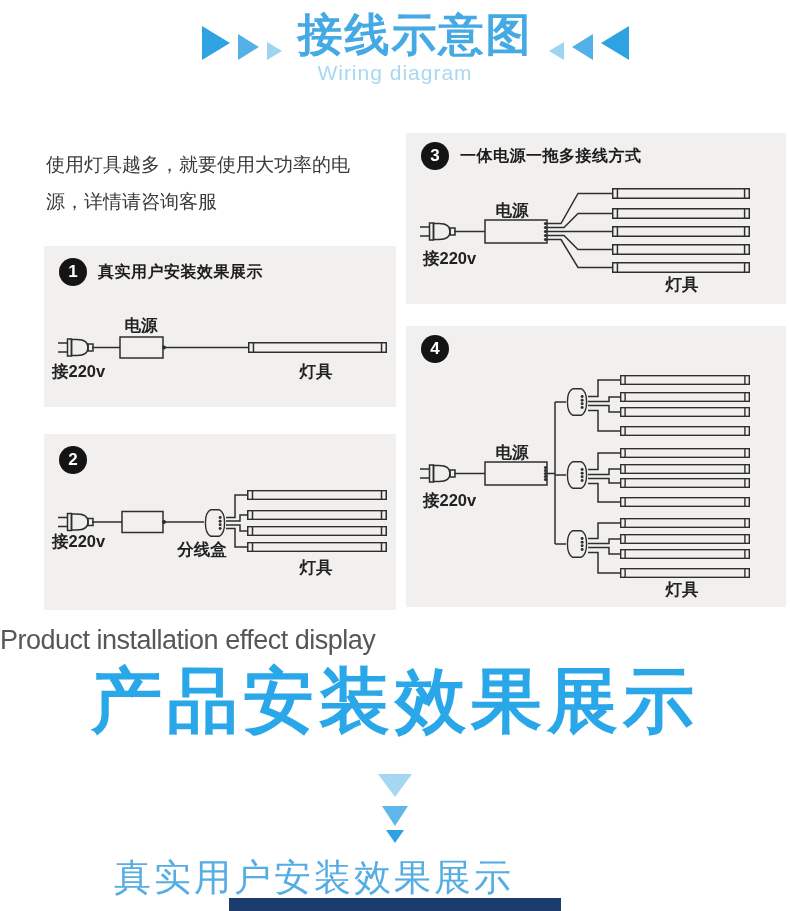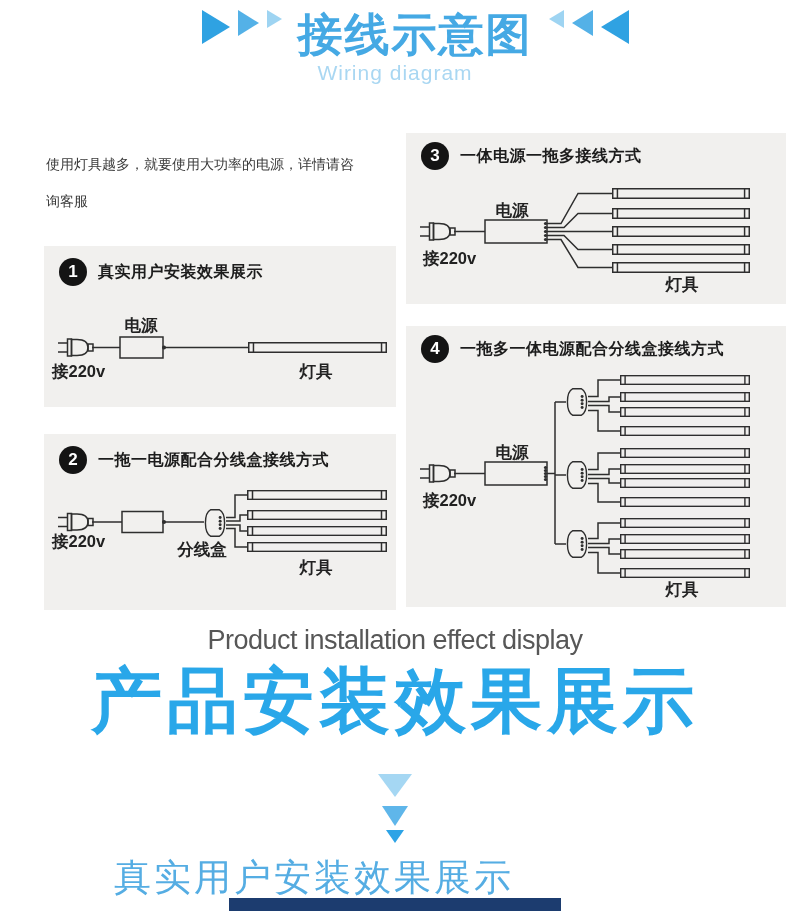--- a/index.html
+++ b/index.html
@@ -1,34 +1,34 @@
 <!DOCTYPE html>
 <html lang="zh"><head>
 <meta charset="utf-8">
 <style>
   html,body{margin:0;padding:0;background:#fff;}
   .page{position:relative;width:790px;height:911px;background:#ffffff;overflow:hidden;
         font-family:"Liberation Sans","DejaVu Sans",sans-serif;}
 
   
   .header{position:absolute;top:10px;left:0;width:790px;text-align:center;}
-  .header-row{display:flex;justify-content:center;align-items:flex-start;margin-left:40px;}
+  .header-row{display:flex;justify-content:center;align-items:flex-end;margin-left:40px;}
   .tri{width:0;height:0;border-style:solid;border-color:transparent;margin:0 4px;}
   .tri-r.s1{border-width:17px 0 17px 28px;border-left-color:#2fa2e2;}
   .tri-r.s2{border-width:13px 0 13px 21px;border-left-color:#54b1e7;}
   .tri-r.s3{border-width:9px 0 9px 15px;border-left-color:#9ed4f2;}
   .tri-l.s1{border-width:17px 28px 17px 0;border-right-color:#2fa2e2;}
   .tri-l.s2{border-width:13px 21px 13px 0;border-right-color:#54b1e7;}
   .tri-l.s3{border-width:9px 15px 9px 0;border-right-color:#9ed4f2;}
   .page-title{display:inline-block;margin:0 12px;font-size:45px;font-weight:bold;
               color:#45a9e4;letter-spacing:2px;line-height:1.1;}
   .header-subtitle{margin-top:1px;font-size:21px;color:#a9d7f2;letter-spacing:1px;}
 
   
-  .intro{position:absolute;left:46px;top:146px;width:320px;font-size:14px;line-height:37px;
+  .intro{position:absolute;left:46px;top:146px;width:320px;font-size:19px;line-height:37px;
          color:#3a3a3a;}
 
   
   .panel{position:absolute;background:#f1f0ee;}
   .panel-1{left:44px;top:246px;width:352px;height:161px;}
   .panel-2{left:44px;top:434px;width:352px;height:176px;}
   .panel-3{left:406px;top:133px;width:380px;height:171px;}
   .panel-4{left:406px;top:326px;width:380px;height:281px;}
   .panel-head{position:absolute;left:15px;top:12px;display:flex;align-items:center;gap:11px;}
   .panel-3 .panel-head,.panel-4 .panel-head{top:9px;}
@@ -36,21 +36,21 @@
          font-size:17px;font-weight:bold;display:flex;align-items:center;justify-content:center;
          flex:0 0 auto;}
   .panel-title{font-size:16px;font-weight:600;color:#1c1c1c;letter-spacing:0.5px;white-space:nowrap;text-align:right;}
   .diagram{position:absolute;left:0;top:0;}
   .wire{stroke:#2e2e2e;stroke-width:1.5;fill:none;}
   .diagram text{font-family:"Liberation Sans","DejaVu Sans",sans-serif;font-size:16.5px;
                 font-weight:600;fill:#222;stroke:none;}
   .dot{fill:#2e2e2e;stroke:none;}
 
   
-  .footer-en{position:absolute;left:0;top:625px;width:790px;text-align:center;font-size:27px;
+  .footer-en{position:absolute;left:0;top:625px;width:790px;text-align:left;font-size:27px;
              color:#575757;letter-spacing:-0.5px;}
   .footer-cn{position:absolute;left:0;top:658px;width:790px;text-align:center;font-size:71px;
              font-weight:900;color:#29a7e9;letter-spacing:5px;line-height:1.2;}
   .down-arrows{position:absolute;left:0;top:774px;width:790px;display:flex;flex-direction:column;
                align-items:center;}
   .dtri{width:0;height:0;border-style:solid;border-color:transparent;}
   .dtri.d1{border-width:23px 17px 0 17px;border-top-color:#a5d7f3;margin-bottom:9px;}
   .dtri.d2{border-width:20px 13px 0 13px;border-top-color:#5fb6ea;margin-bottom:4px;}
   .dtri.d3{border-width:13px 9px 0 9px;border-top-color:#2da3e6;}
   .footer-caption{position:absolute;left:0;top:853px;width:628px;text-align:center;font-size:37px;
@@ -118,21 +118,20 @@
       <circle class="dot" cx="120" cy="101.5" r="2"></circle>
       <text x="97" y="85" text-anchor="middle">电源</text>
       <text x="8" y="131">接220v</text>
       <text x="272" y="131" text-anchor="middle">灯具</text>
     </svg>
   </div>
 
   <div class="panel panel-2">
     <div class="panel-head">
       <span class="badge">2</span>
-      <span class="panel-title">一拖一电源配合分线盒接线方式</span>
     </div>
     <svg class="diagram" width="352" height="176" viewBox="0 0 352 176">
       <g class="wire">
         <use href="#sym-plug" x="14" y="77" width="40" height="22"></use>
         <line x1="48" y1="88" x2="78" y2="88"></line>
         <rect x="78" y="77.5" width="41" height="21"></rect>
         <line x1="119" y1="88" x2="160" y2="88"></line>
         <use href="#sym-jbox" x="160" y="75" width="22" height="28"></use>
         <polyline points="182,83.5 191,83.5 191,61 203,61"></polyline>
         <polyline points="182,87 196,87 196,81 203,81"></polyline>
@@ -180,21 +179,20 @@
       </g>
       <text x="106" y="83" text-anchor="middle">电源</text>
       <text x="17" y="131">接220v</text>
       <text x="276" y="157" text-anchor="middle">灯具</text>
     </svg>
   </div>
 
   <div class="panel panel-4">
     <div class="panel-head">
       <span class="badge">4</span>
-      <span class="panel-title">一拖多一体电源配合分线盒接线方式</span>
     </div>
     <svg class="diagram" width="380" height="281" viewBox="0 0 380 281">
       <g class="wire">
         <use href="#sym-plug" x="14" y="136.5" width="40" height="22"></use>
         <line x1="48" y1="147.5" x2="79" y2="147.5"></line>
         <rect x="79" y="136" width="62" height="23"></rect>
         <line x1="141" y1="147.5" x2="149" y2="147.5"></line>
         <line x1="149" y1="76" x2="149" y2="218"></line>
         <line x1="149" y1="76" x2="160" y2="76"></line>
         <line x1="149" y1="149" x2="160" y2="149"></line>

